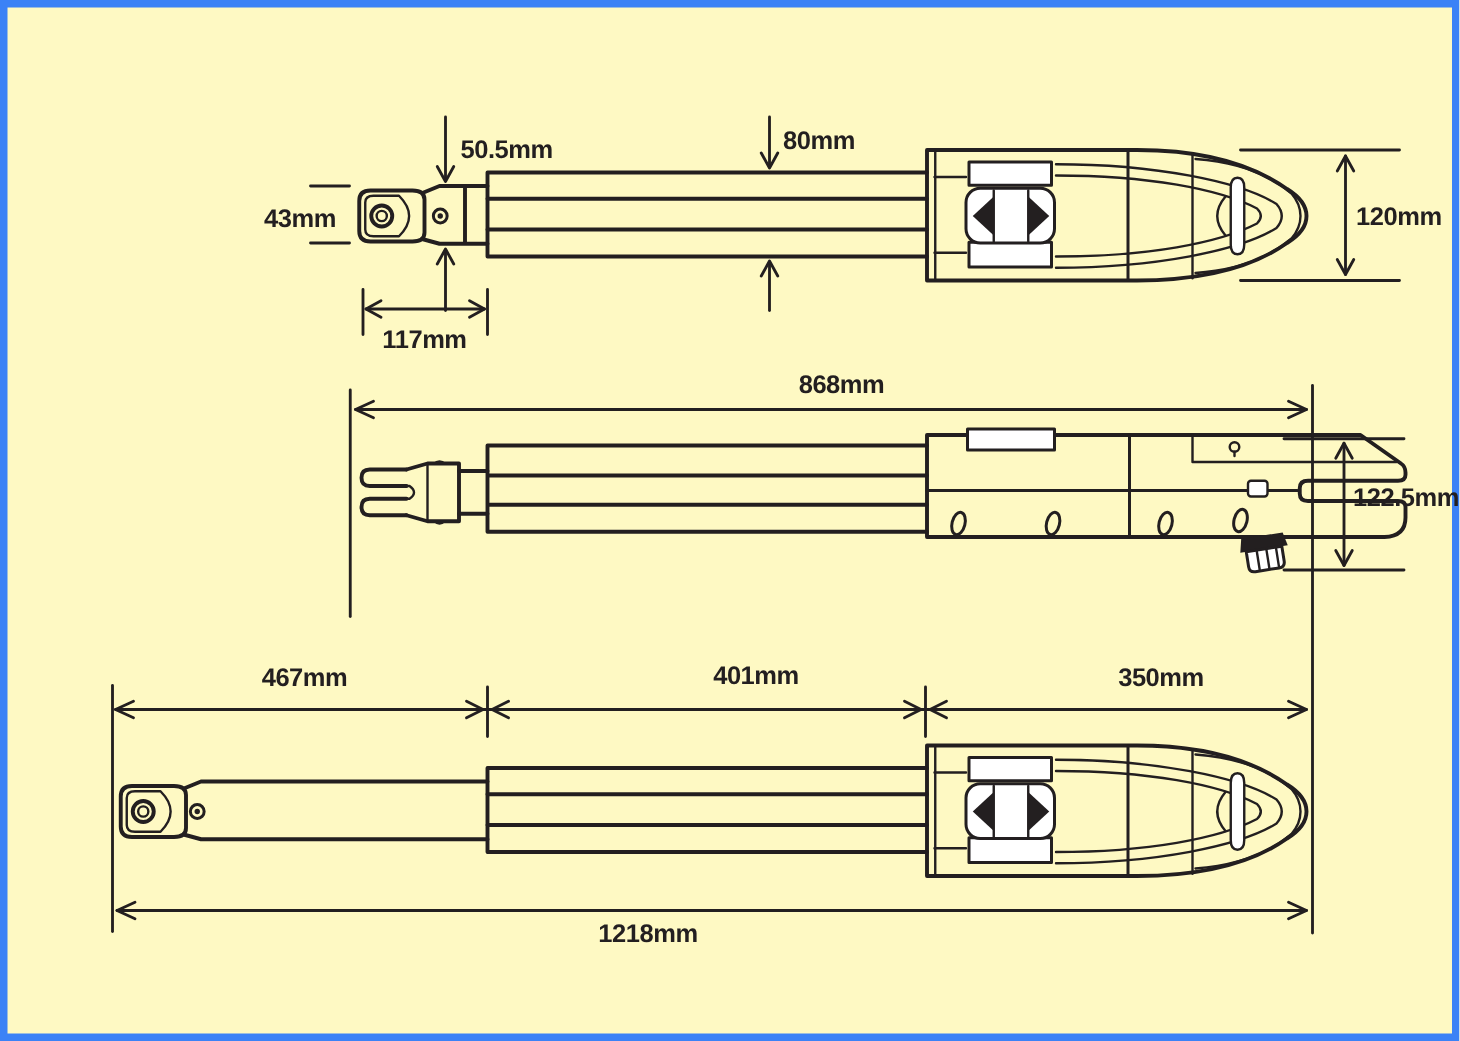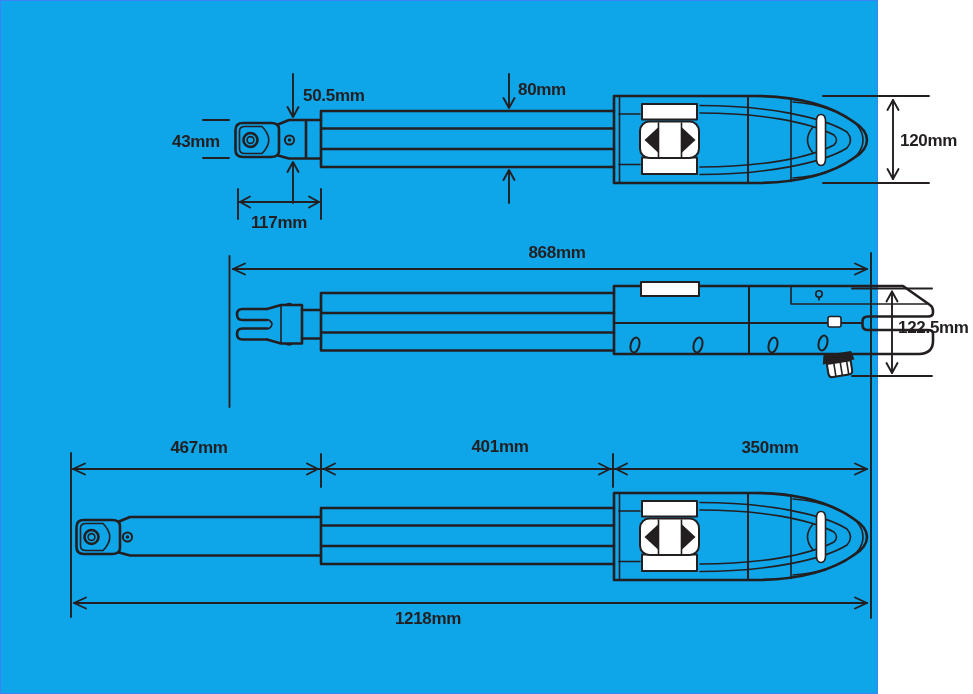--- a/index.html
+++ b/index.html
@@ -1,20 +1,20 @@
 <!DOCTYPE html>
 <html><head>
 <meta charset="utf-8">
 <style>
   html,body{margin:0;padding:0;background:#ffffff;}
   .canvas{
     position:relative;
-    width:878px;height:694px;
-    background:#0ea5e9;
-    border:1px solid #3b82f6;
+    width:973px;height:694px;
+    background:#fef9c3;
+    border:5px solid #3b82f6;
     box-sizing:border-box;
     font-family:"Liberation Sans", sans-serif;
   }
   svg{display:block;}
   
   .ol{fill:none;stroke:#231f20;stroke-width:2.6;stroke-linejoin:round;stroke-linecap:round;}
   .md{fill:none;stroke:#231f20;stroke-width:2.0;stroke-linejoin:round;stroke-linecap:round;}
   .th{fill:none;stroke:#231f20;stroke-width:1.6;stroke-linejoin:round;stroke-linecap:round;}
   .dm{fill:none;stroke:#231f20;stroke-width:1.9;stroke-linejoin:round;stroke-linecap:round;}
   .fw{fill:#ffffff;}

